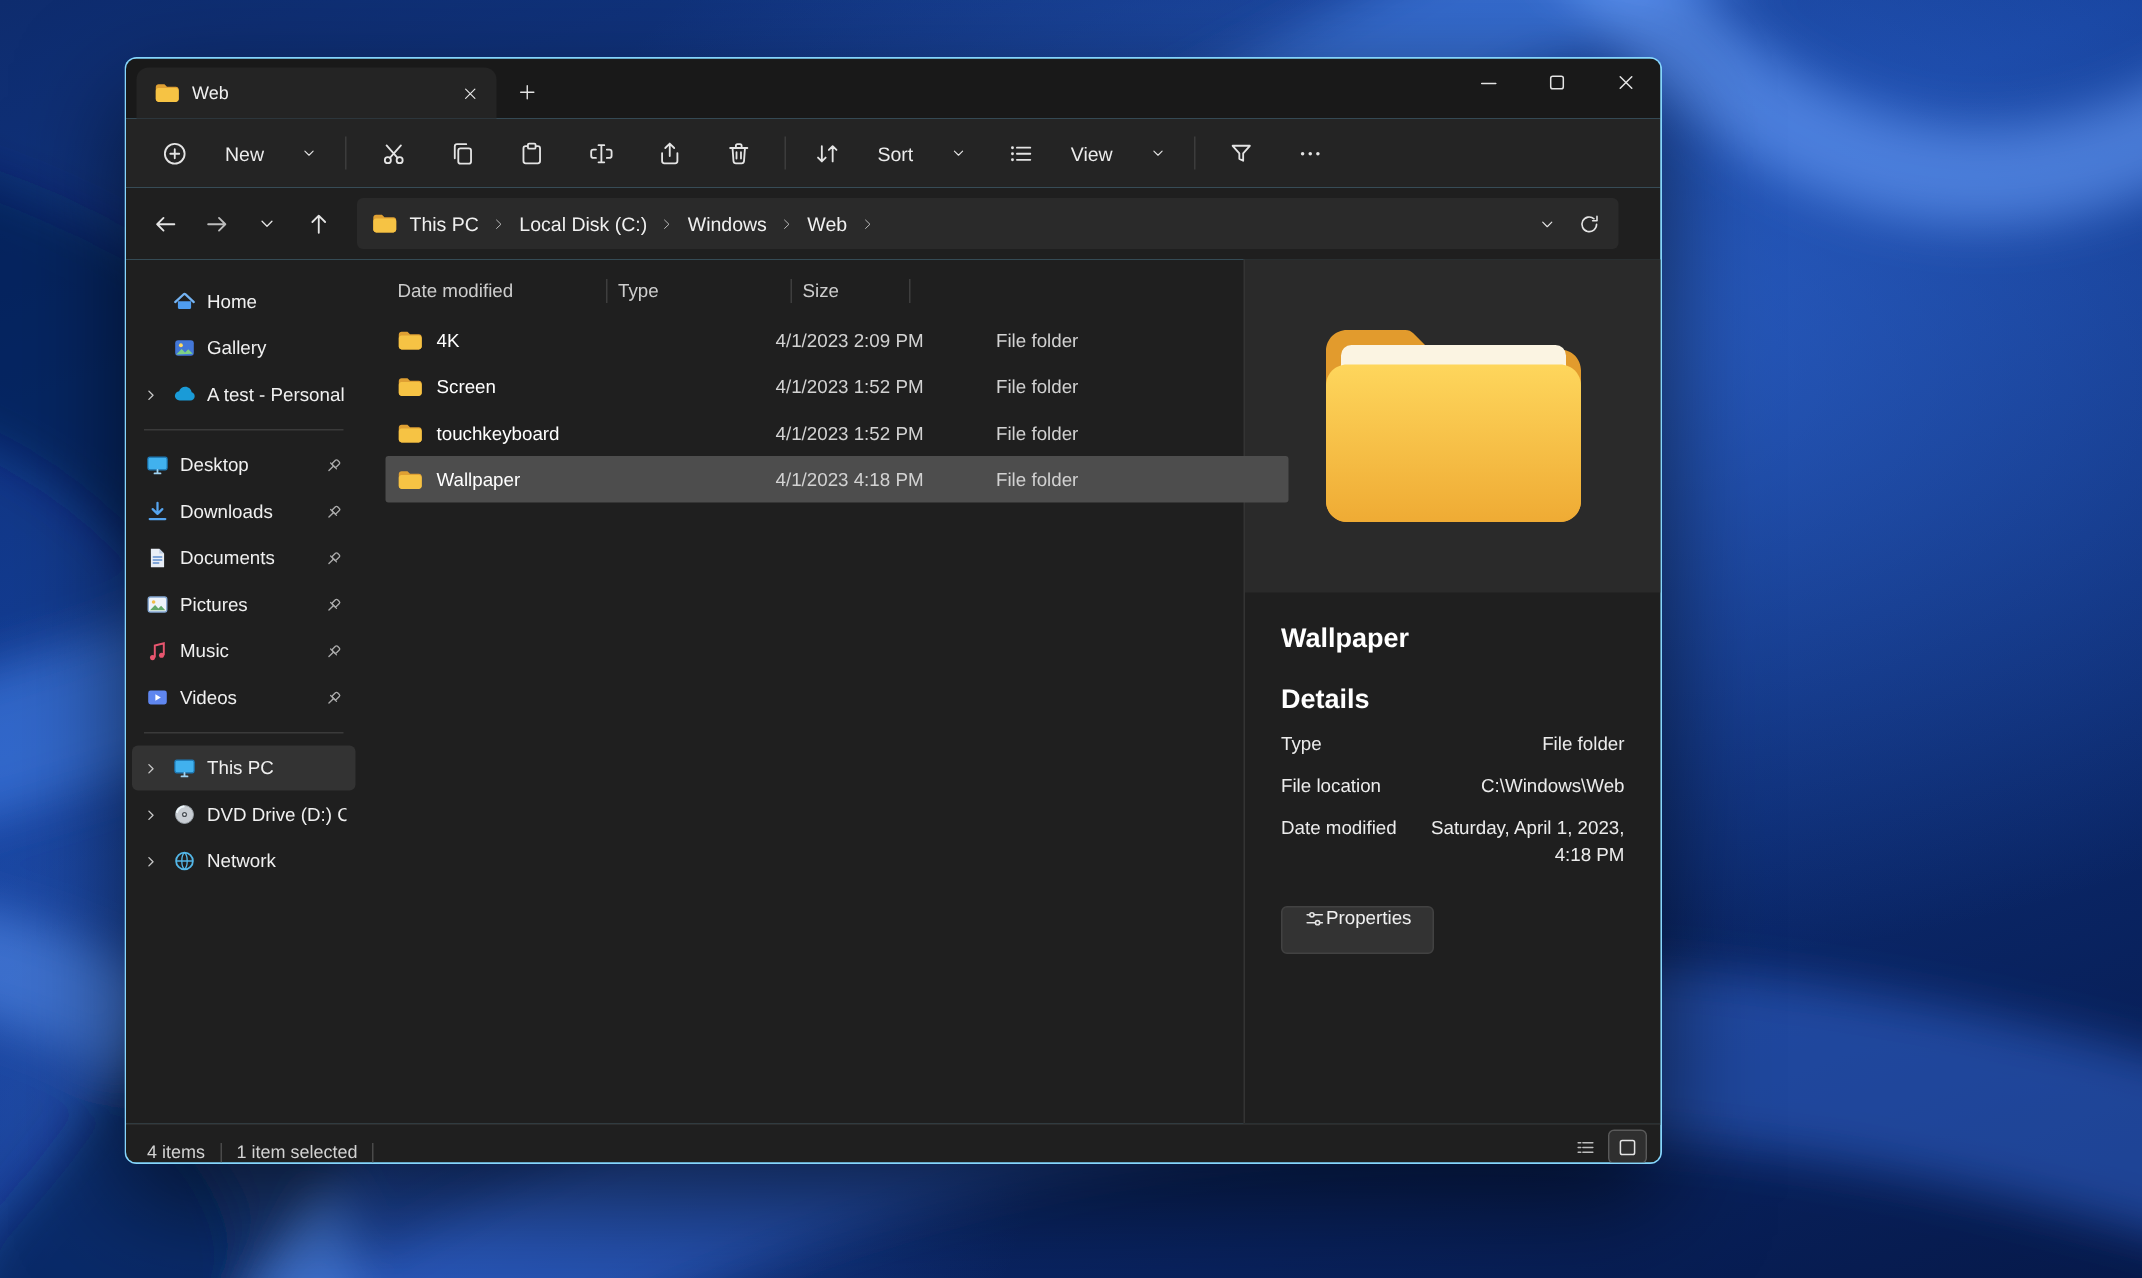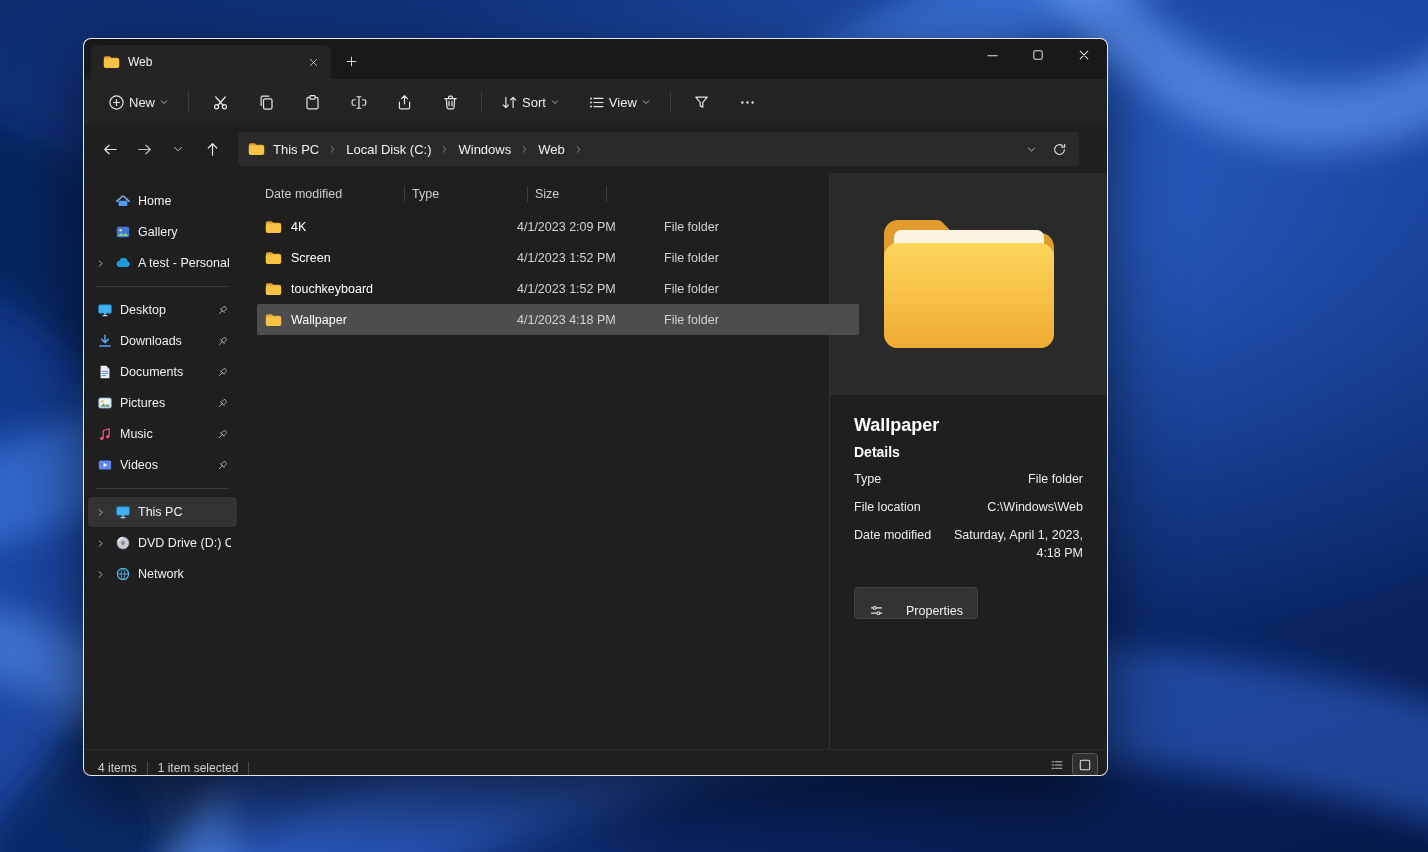--- a/index.html
+++ b/index.html
@@ -9,40 +9,40 @@
 
 .desktop{position:absolute;inset:0;
  background:
   radial-gradient(1150px 680px at 74% 26%, rgba(59,118,230,.55) 0%, rgba(59,118,230,0) 62%),
   radial-gradient(900px 620px at 12% 88%, rgba(56,110,220,.5) 0%, rgba(56,110,220,0) 58%),
   linear-gradient(160deg,#0e2c6e 0%,#143f98 38%,#0c2c74 66%,#06194a 100%);}
 .desktop svg{position:absolute;inset:0}
 
 
 .window{position:absolute;left:83px;top:38px;width:1025px;height:738px;border-radius:8px;
- background:#e5e5e5;color:#f2f2f2;font-size:13px;display:flex;flex-direction:column;overflow:hidden;
+ background:#7dd3fc;color:#f2f2f2;font-size:13px;display:flex;flex-direction:column;overflow:hidden;
  border:1px solid rgba(255,255,255,.07);box-shadow:0 26px 70px rgba(0,0,0,.6)}
 
 
 .mono *{fill:none;stroke:#e4e4e4;stroke-width:1.15;stroke-linecap:round;stroke-linejoin:round}
 .mono .fl{fill:#e4e4e4;stroke:none}
 .dim *{stroke:#bdbdbd}
 
 
 .tabbar{height:40px;flex:none;background:#191919;display:flex;align-items:flex-end;padding-left:7px;position:relative}
 .tab{width:240px;height:34px;background:#242424;border-radius:8px 8px 0 0;display:flex;align-items:center;gap:8px;padding:0 6px 0 12px}
 .tab-title{font-size:12px;color:#f0f0f0;flex:1}
 .tab-close{width:24px;height:24px;border-radius:4px;display:flex;align-items:center;justify-content:center}
 .newtab{width:28px;height:28px;margin:0 0 4px 6px;border-radius:4px;display:flex;align-items:center;justify-content:center}
 .win-controls{position:absolute;right:0;top:0;display:flex}
 .wc{width:46px;height:32px;display:flex;align-items:center;justify-content:center}
 
 
 .toolbar{height:46px;flex:none;background:#242424;display:flex;align-items:center;padding:0 14px;gap:2px}
-.tbtn{height:36px;min-width:44px;padding:0 8px;border-radius:4px;display:flex;align-items:center;justify-content:center;gap:4px;color:#ececec;font-size:13px}
+.tbtn{height:36px;min-width:44px;padding:0 8px;border-radius:4px;display:flex;align-items:center;justify-content:center;gap:25px;color:#ececec;font-size:13px}
 .tbtn.lab{padding:0 10px}
 .tb-sep{width:1px;height:22px;background:#3c3c3c;margin:0 7px}
 .tb-spacer{width:4px}
 
 
 .addressbar{height:48px;flex:none;background:#1f1f1f;display:flex;align-items:center;padding:0 20px 0 10px}
 .nav{width:32px;height:32px;border-radius:4px;display:flex;align-items:center;justify-content:center;flex:none;margin-right:2px}
 .crumb-pill{flex:1;height:34px;background:#2a2a2a;border-radius:4px;margin:0 8px;display:flex;align-items:center;padding:0 6px 0 10px;gap:1px;min-width:0}
 .crumb{height:26px;padding:0 7px;border-radius:4px;display:flex;align-items:center;font-size:13px;color:#f0f0f0;white-space:nowrap}
 .crumb-sep{display:flex;align-items:center;margin:0 1px}
@@ -78,25 +78,25 @@
 .row.selected{background:#4d4d4d}
 .cell{padding-left:8px;white-space:nowrap;overflow:hidden}
 .cell.name{display:flex;align-items:center;gap:9px;color:#fff}
 .cell.meta{color:#d2d2d2}
 
 
 .details{width:278px;flex:none;border-left:1px solid #343434;display:flex;flex-direction:column;background:#1f1f1f}
 .preview{height:222px;flex:none;background:#2a2a2a;display:flex;align-items:center;justify-content:center}
 .d-body{padding:20px 24px 0 24px}
 .d-title{font-size:18px;font-weight:700;color:#fff}
-.d-heading{margin-top:8px;font-size:14px;font-weight:700;color:#fff}
+.d-heading{margin-top:20px;font-size:18px;font-weight:700;color:#fff}
 .field{display:flex;margin-top:10px;font-size:12.5px;line-height:1.45;color:#ececec}
 .f-label{width:84px;flex:none}
 .f-value{flex:1;text-align:right;word-wrap:break-word}
-.props-btn{margin-top:24px;height:32px;padding:0 14px;background:#333333;border:1px solid #424242;border-radius:4px;display:inline-flex;align-items:flex-end;gap:22px;color:#f0f0f0;font-size:12.5px;font-family:"Liberation Sans",sans-serif}
+.props-btn{margin-top:24px;height:32px;padding:0 14px;background:#333333;border:1px solid #424242;border-radius:4px;display:inline-flex;align-items:flex-start;gap:0;color:#f0f0f0;font-size:12.5px;font-family:"Liberation Sans",sans-serif}
 
 
 .statusbar{height:26px;flex:none;display:flex;align-items:flex-end;gap:10px;padding:0 10px 0 14px;font-size:12px;color:#d2d2d2;background:#1f1f1f;border-top:1px solid #2c2c2c}
 .sb-sep{width:1px;height:13px;background:#4a4a4a}
 .sb-right{margin-left:auto;display:flex;gap:4px;align-items:center}
 .sb-btn{width:24px;height:21px;border-radius:3px;display:flex;align-items:center;justify-content:center}
 .sb-btn.active{background:#2f2f2f;outline:1px solid #5a5a5a}
 
 
 .folder-sm{flex:none}

